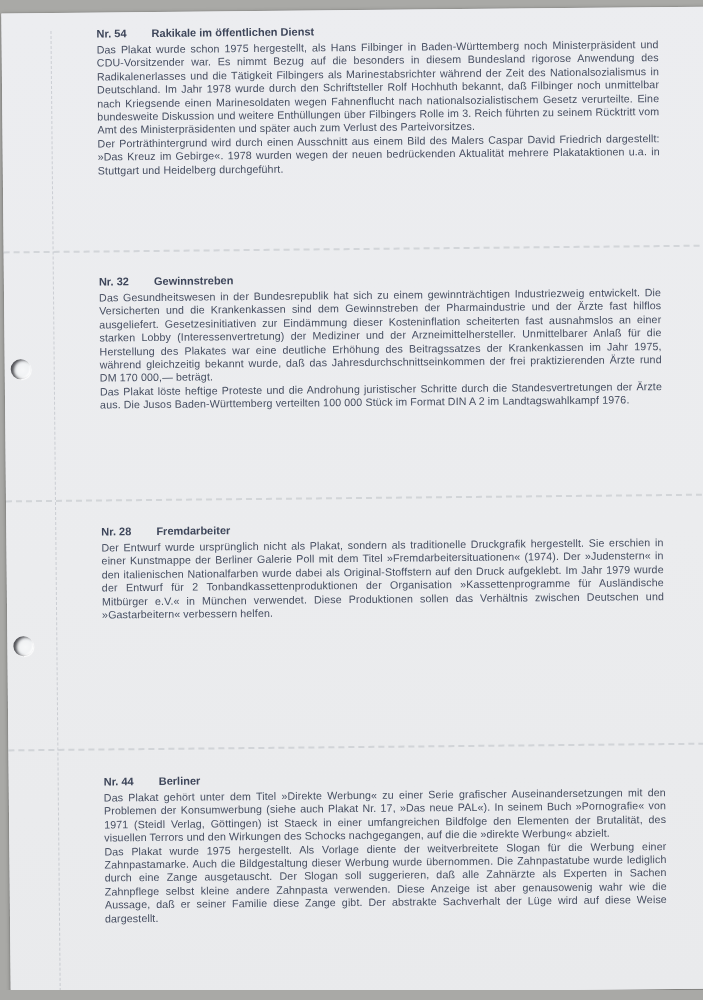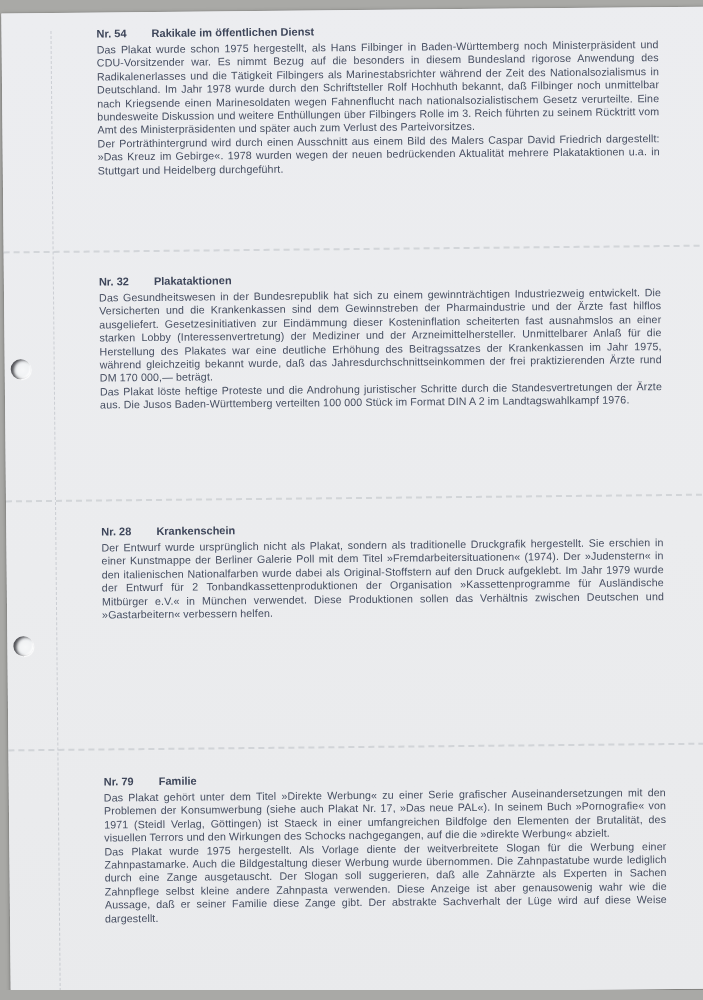--- a/index.html
+++ b/index.html
@@ -104,37 +104,37 @@
         <span class="nr">Nr. 54</span>
         <span class="title">Rakikale im öffentlichen Dienst</span>
       </div>
       <p>Das Plakat wurde schon 1975 hergestellt, als Hans Filbinger in Baden-Württemberg noch Ministerpräsident und CDU-Vorsitzender war. Es nimmt Bezug auf die besonders in diesem Bundesland rigorose Anwendung des Radikalenerlasses und die Tätigkeit Filbingers als Marinestabsrichter während der Zeit des Nationalsozialismus in Deutschland. Im Jahr 1978 wurde durch den Schriftsteller Rolf Hochhuth bekannt, daß Filbinger noch unmittelbar nach Kriegsende einen Marinesoldaten wegen Fahnenflucht nach nationalsozialistischem Gesetz verurteilte. Eine bundesweite Diskussion und weitere Enthüllungen über Filbingers Rolle im 3. Reich führten zu seinem Rücktritt vom Amt des Ministerpräsidenten und später auch zum Verlust des Parteivorsitzes.</p>
       <p>Der Porträthintergrund wird durch einen Ausschnitt aus einem Bild des Malers Caspar David Friedrich dargestellt: »Das Kreuz im Gebirge«. 1978 wurden wegen der neuen bedrückenden Aktualität mehrere Plakataktionen u.a. in Stuttgart und Heidelberg durchgeführt.</p>
     </section>
 
     <section class="sec" style="top:262px">
       <div class="sec-head">
         <span class="nr">Nr. 32</span>
-        <span class="title">Plakataktionen</span>
+        <span class="title">Gewinnstreben</span>
       </div>
       <p>Das Gesundheitswesen in der Bundesrepublik hat sich zu einem gewinnträchtigen Industriezweig entwickelt. Die Versicherten und die Krankenkassen sind dem Gewinnstreben der Pharmaindustrie und der Ärzte fast hilflos ausgeliefert. Gesetzesinitiativen zur Eindämmung dieser Kosteninflation scheiterten fast ausnahmslos an einer starken Lobby (Interessenvertretung) der Mediziner und der Arzneimittelhersteller. Unmittelbarer Anlaß für die Herstellung des Plakates war eine deutliche Erhöhung des Beitragssatzes der Krankenkassen im Jahr 1975, während gleichzeitig bekannt wurde, daß das Jahresdurchschnittseinkommen der frei praktizierenden Ärzte rund DM 170 000,— beträgt.</p>
       <p>Das Plakat löste heftige Proteste und die Androhung juristischer Schritte durch die Standesvertretungen der Ärzte aus. Die Jusos Baden-Württemberg verteilten 100 000 Stück im Format DIN A 2 im Landtagswahlkampf 1976.</p>
     </section>
 
     <section class="sec" style="top:512px">
       <div class="sec-head">
         <span class="nr">Nr. 28</span>
-        <span class="title">Krankenschein</span>
+        <span class="title">Fremdarbeiter</span>
       </div>
       <p>Der Entwurf wurde ursprünglich nicht als Plakat, sondern als traditionelle Druckgrafik hergestellt. Sie erschien in einer Kunstmappe der Berliner Galerie Poll mit dem Titel »Fremdarbeitersituationen« (1974). Der »Judenstern« in den italienischen Nationalfarben wurde dabei als Original-Stoffstern auf den Druck aufgeklebt. Im Jahr 1979 wurde der Entwurf für 2 Tonbandkassettenproduktionen der Organisation »Kassettenprogramme für Ausländische Mitbürger e.V.« in München verwendet. Diese Produktionen sollen das Verhältnis zwischen Deutschen und »Gastarbeitern« verbessern helfen.</p>
     </section>
 
     <section class="sec" style="top:762px">
       <div class="sec-head">
-        <span class="nr">Nr. 79</span>
-        <span class="title">Familie</span>
+        <span class="nr">Nr. 44</span>
+        <span class="title">Berliner</span>
       </div>
       <p>Das Plakat gehört unter dem Titel »Direkte Werbung« zu einer Serie grafischer Auseinandersetzungen mit den Problemen der Konsumwerbung (siehe auch Plakat Nr. 17, »Das neue PAL«). In seinem Buch »Pornografie« von 1971 (Steidl Verlag, Göttingen) ist Staeck in einer umfangreichen Bildfolge den Elementen der Brutalität, des visuellen Terrors und den Wirkungen des Schocks nachgegangen, auf die die »direkte Werbung« abzielt.</p>
       <p>Das Plakat wurde 1975 hergestellt. Als Vorlage diente der weitverbreitete Slogan für die Werbung einer Zahnpastamarke. Auch die Bildgestaltung dieser Werbung wurde übernommen. Die Zahnpastatube wurde lediglich durch eine Zange ausgetauscht. Der Slogan soll suggerieren, daß alle Zahnärzte als Experten in Sachen Zahnpflege selbst kleine andere Zahnpasta verwenden. Diese Anzeige ist aber genausowenig wahr wie die Aussage, daß er seiner Familie diese Zange gibt. Der abstrakte Sachverhalt der Lüge wird auf diese Weise dargestellt.</p>
     </section>
 
   </div>
 </div>
 
 </body></html>

